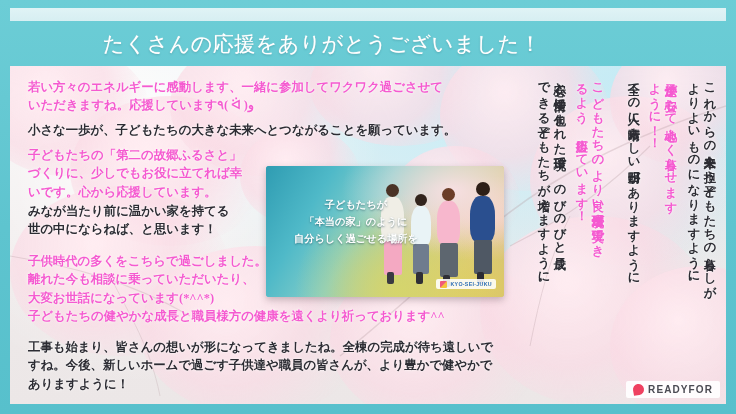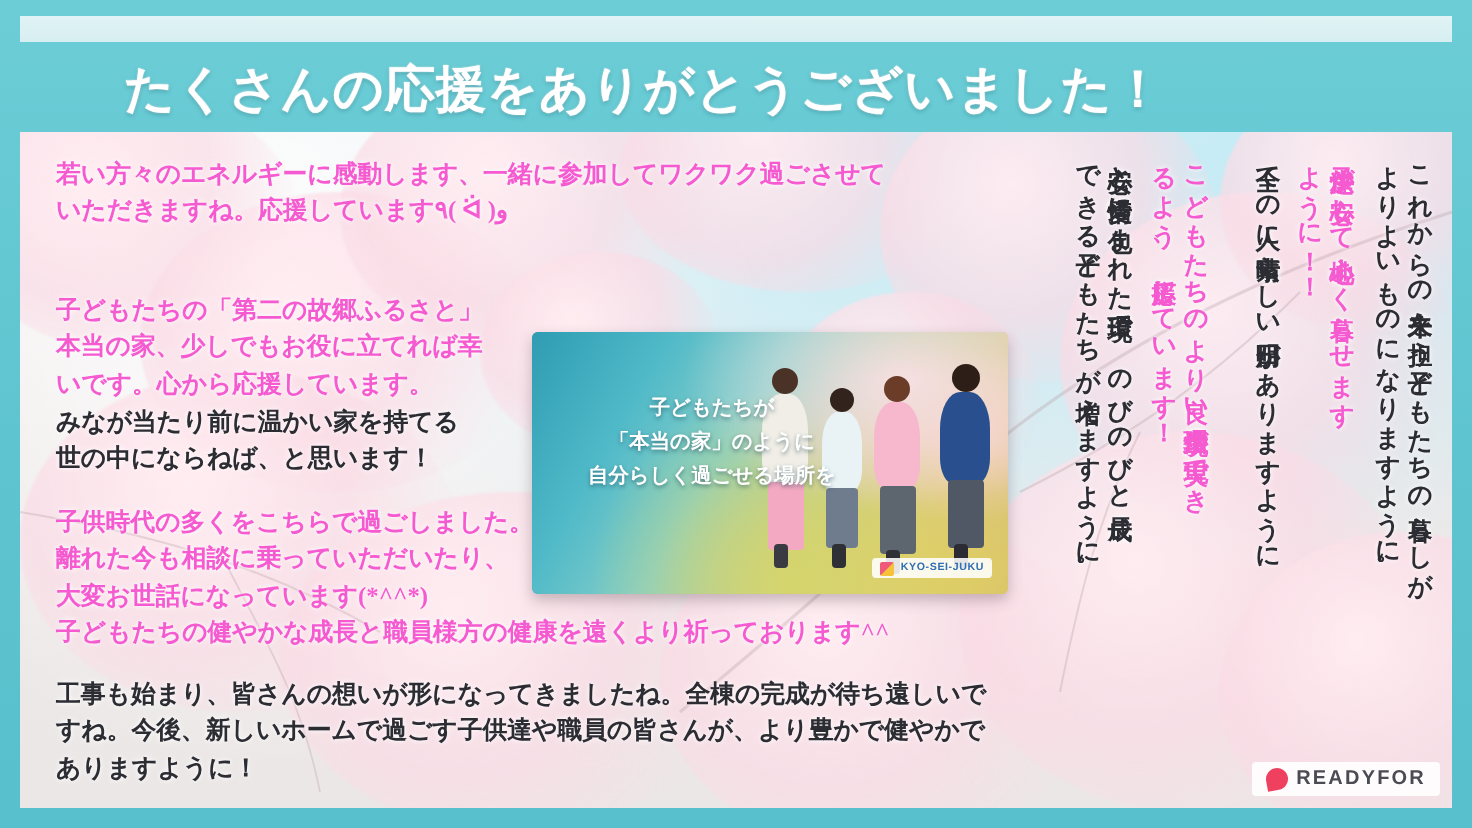--- a/index.html
+++ b/index.html
@@ -19,21 +19,21 @@
   
   #titlebar {
     position: absolute; left: 10px; top: 8px; width: 716px; height: 13px;
     background: linear-gradient(180deg,#e9f6f8 0%,#dff1f4 100%);
     opacity: .93;
   }
   #headline {
     position: absolute; left: 0; top: 24px; width: 644px; height: 40px;
     display: flex; align-items: center; justify-content: center;
     color: #ffffff;
-    font-size: 25px; font-weight: bold;
+    font-size: 21px; font-weight: normal;
     letter-spacing: .5px;
     text-shadow: 0 1px 2px rgba(40,120,130,.45), 0 0 1px rgba(255,255,255,.9);
     white-space: nowrap;
   }
 
   
   #panel {
     position: absolute; left: 10px; top: 66px; width: 716px; height: 338px;
     overflow: hidden;
     background:
@@ -180,22 +180,23 @@
       <path d="M716,40 C620,70 540,110 470,170 C420,212 380,250 330,290" stroke="#b39a9f" stroke-width="1.6" fill="none"></path>
       <path d="M640,80 C600,120 560,150 500,180" stroke="#b39a9f" stroke-width="1.1" fill="none"></path>
       <path d="M560,150 C540,190 530,230 520,280" stroke="#b39a9f" stroke-width="1" fill="none"></path>
       <path d="M470,170 C430,160 390,170 350,200" stroke="#b39a9f" stroke-width="1" fill="none"></path>
       <path d="M0,190 C60,200 120,215 180,250" stroke="#b39a9f" stroke-width="1.1" fill="none"></path>
       <path d="M100,210 C120,250 140,280 150,330" stroke="#b39a9f" stroke-width=".9" fill="none"></path>
     </svg>
 
     <div class="msg pink" id="m1">若い方々のエネルギーに感動します、一緒に参加してワクワク過ごさせて
 いただきますね。応援しています٩( ᐛ )و</div>
+    <div class="msg dark" id="m2">小さな一歩が、子どもたちの大きな未来へとつながることを願っています。</div>
     <div class="msg pink" id="m3">子どもたちの「第二の故郷ふるさと」
-本当の家、少しでもお役に立てれば幸
+づくりに、少しでもお役に立てれば幸
 いです。心から応援しています。</div>
     <div class="msg dark" id="m4">みなが当たり前に温かい家を持てる
 世の中にならねば、と思います！</div>
     <div class="msg dark" id="m6">工事も始まり、皆さんの想いが形になってきましたね。全棟の完成が待ち遠しいで
 すね。今後、新しいホームで過ごす子供達や職員の皆さんが、より豊かで健やかで
 ありますように！</div>
     <div class="msg pink" id="m5">子供時代の多くをこちらで過ごしました。
 離れた今も相談に乗っていただいたり、
 大変お世話になっています(*^^*)
 子どもたちの健やかな成長と職員様方の健康を遠くより祈っております^^</div>

